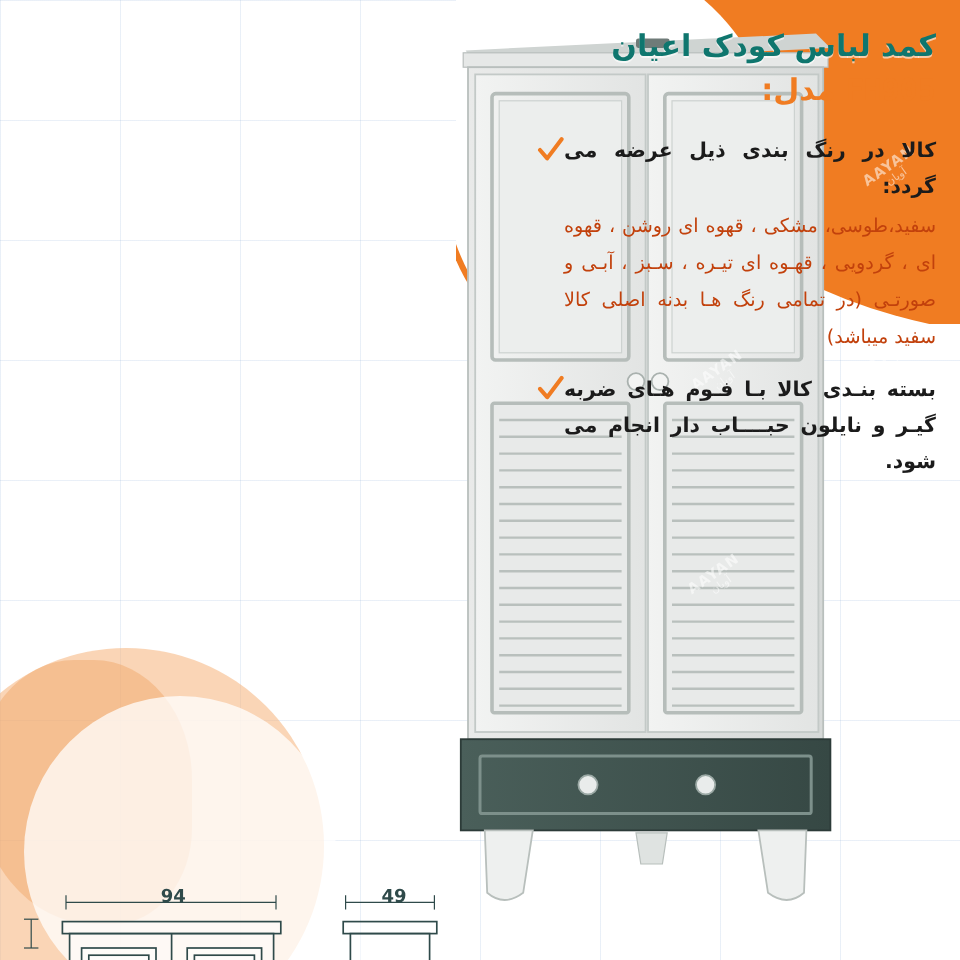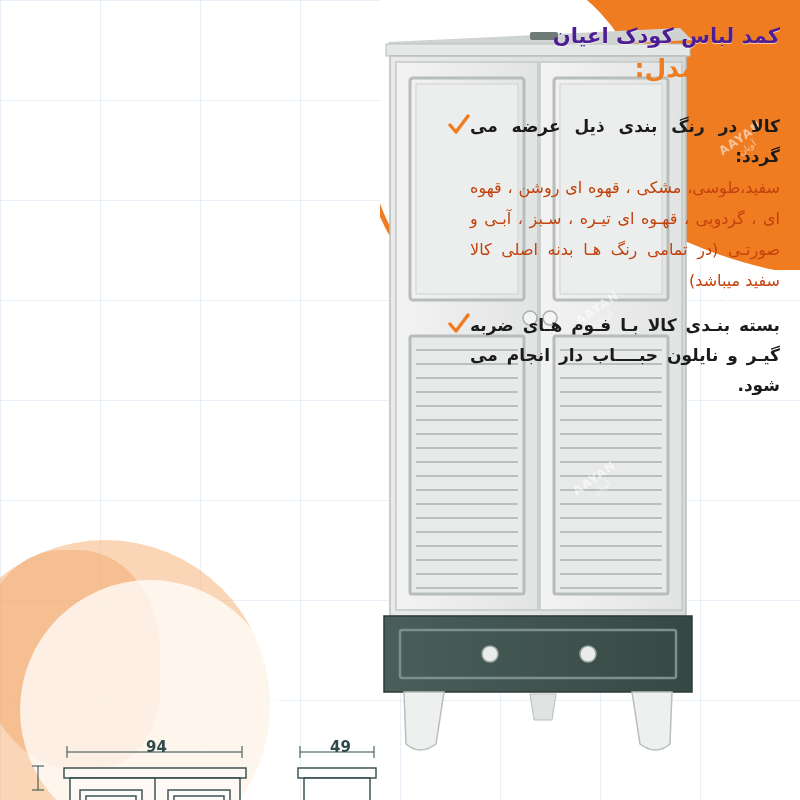--- a/index.html
+++ b/index.html
@@ -50,21 +50,21 @@
   .swoosh .s1{position:absolute;left:-60px;bottom:-70px;width:330px;height:330px;
     border-radius:50%;background:#F5B27A;opacity:.55;}
   .swoosh .s2{position:absolute;left:20px;bottom:-40px;width:260px;height:260px;
     border-radius:50%;background:#ffffff;opacity:.75;}
   .swoosh .s3{position:absolute;left:-20px;bottom:30px;width:180px;height:220px;
     border-radius:50% 50% 40% 60%;background:#EFA463;opacity:.45;}
 
   
   .header{position:absolute;top:22px;right:20px;width:330px;text-align:right;z-index:6;}
   .title{
-    color:#4c1d95;font-weight:bold;font-size:21px;line-height:1.35;
+    color:#0f766e;font-weight:bold;font-size:25px;line-height:1.35;
     letter-spacing:-.2px;
     text-shadow:0 1px 0 rgba(255,255,255,.6);
   }
   .model{
     color:#F07C22;font-weight:bold;font-size:25px;margin-top:4px;
     direction:rtl;
   }
   .model .code{font-family:"DejaVu Sans Mono","Liberation Mono",monospace;font-size:25px;}
 
   
@@ -73,21 +73,21 @@
   .tick{
     flex:0 0 auto;width:22px;height:22px;margin-right:0;margin-left:8px;
     position:relative;top:2px;
   }
   .tick svg{display:block;}
   .btext{flex:1 1 auto;text-align:justify;direction:rtl;}
   .btext .b-strong{font-weight:bold;font-size:17px;color:#1b1b1b;line-height:1.75;}
   .btext .b-normal{font-weight:normal;font-size:16px;color:#c2410c;line-height:1.95;}
 
   
-  .tech{position:absolute;left:12px;bottom:0;width:390px;height:430px;z-index:5;}
+  .tech{position:absolute;left:0;bottom:0;width:390px;height:430px;z-index:5;}
   .dim-label{
     position:absolute;font-family:"DejaVu Sans","Liberation Sans",sans-serif;
     font-size:15px;color:#2f4a4a;font-weight:bold;
   }
   .dim-94{left:134px;top:368px;}
   .dim-44{left:318px;top:368px;}
 
   
   .photo{position:absolute;right:0;top:0;width:420px;height:800px;z-index:4;}
   .watermark{

